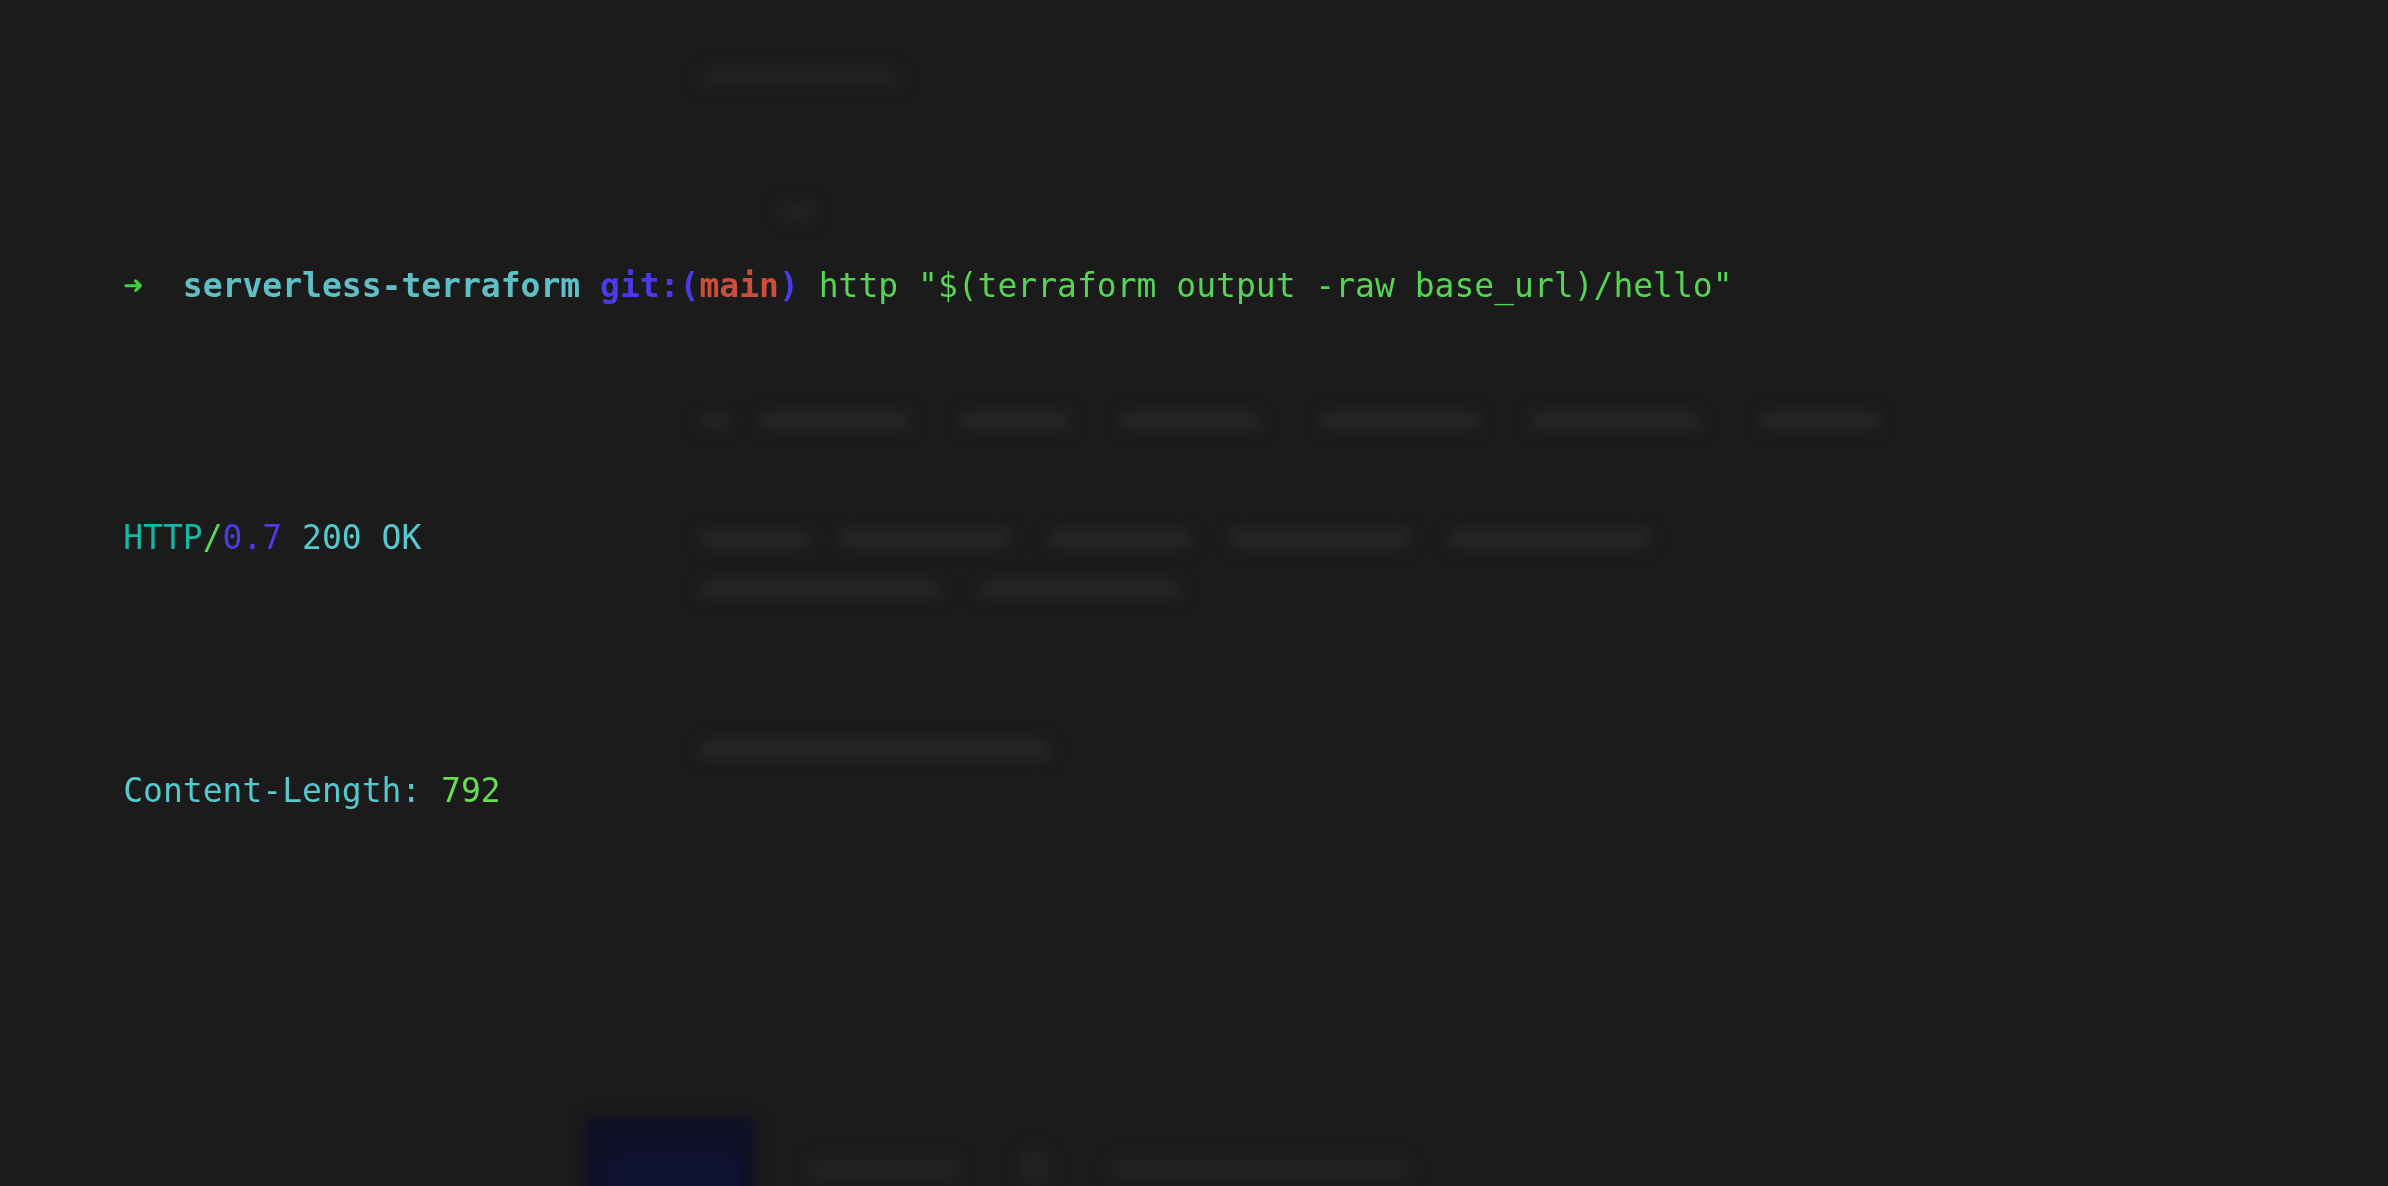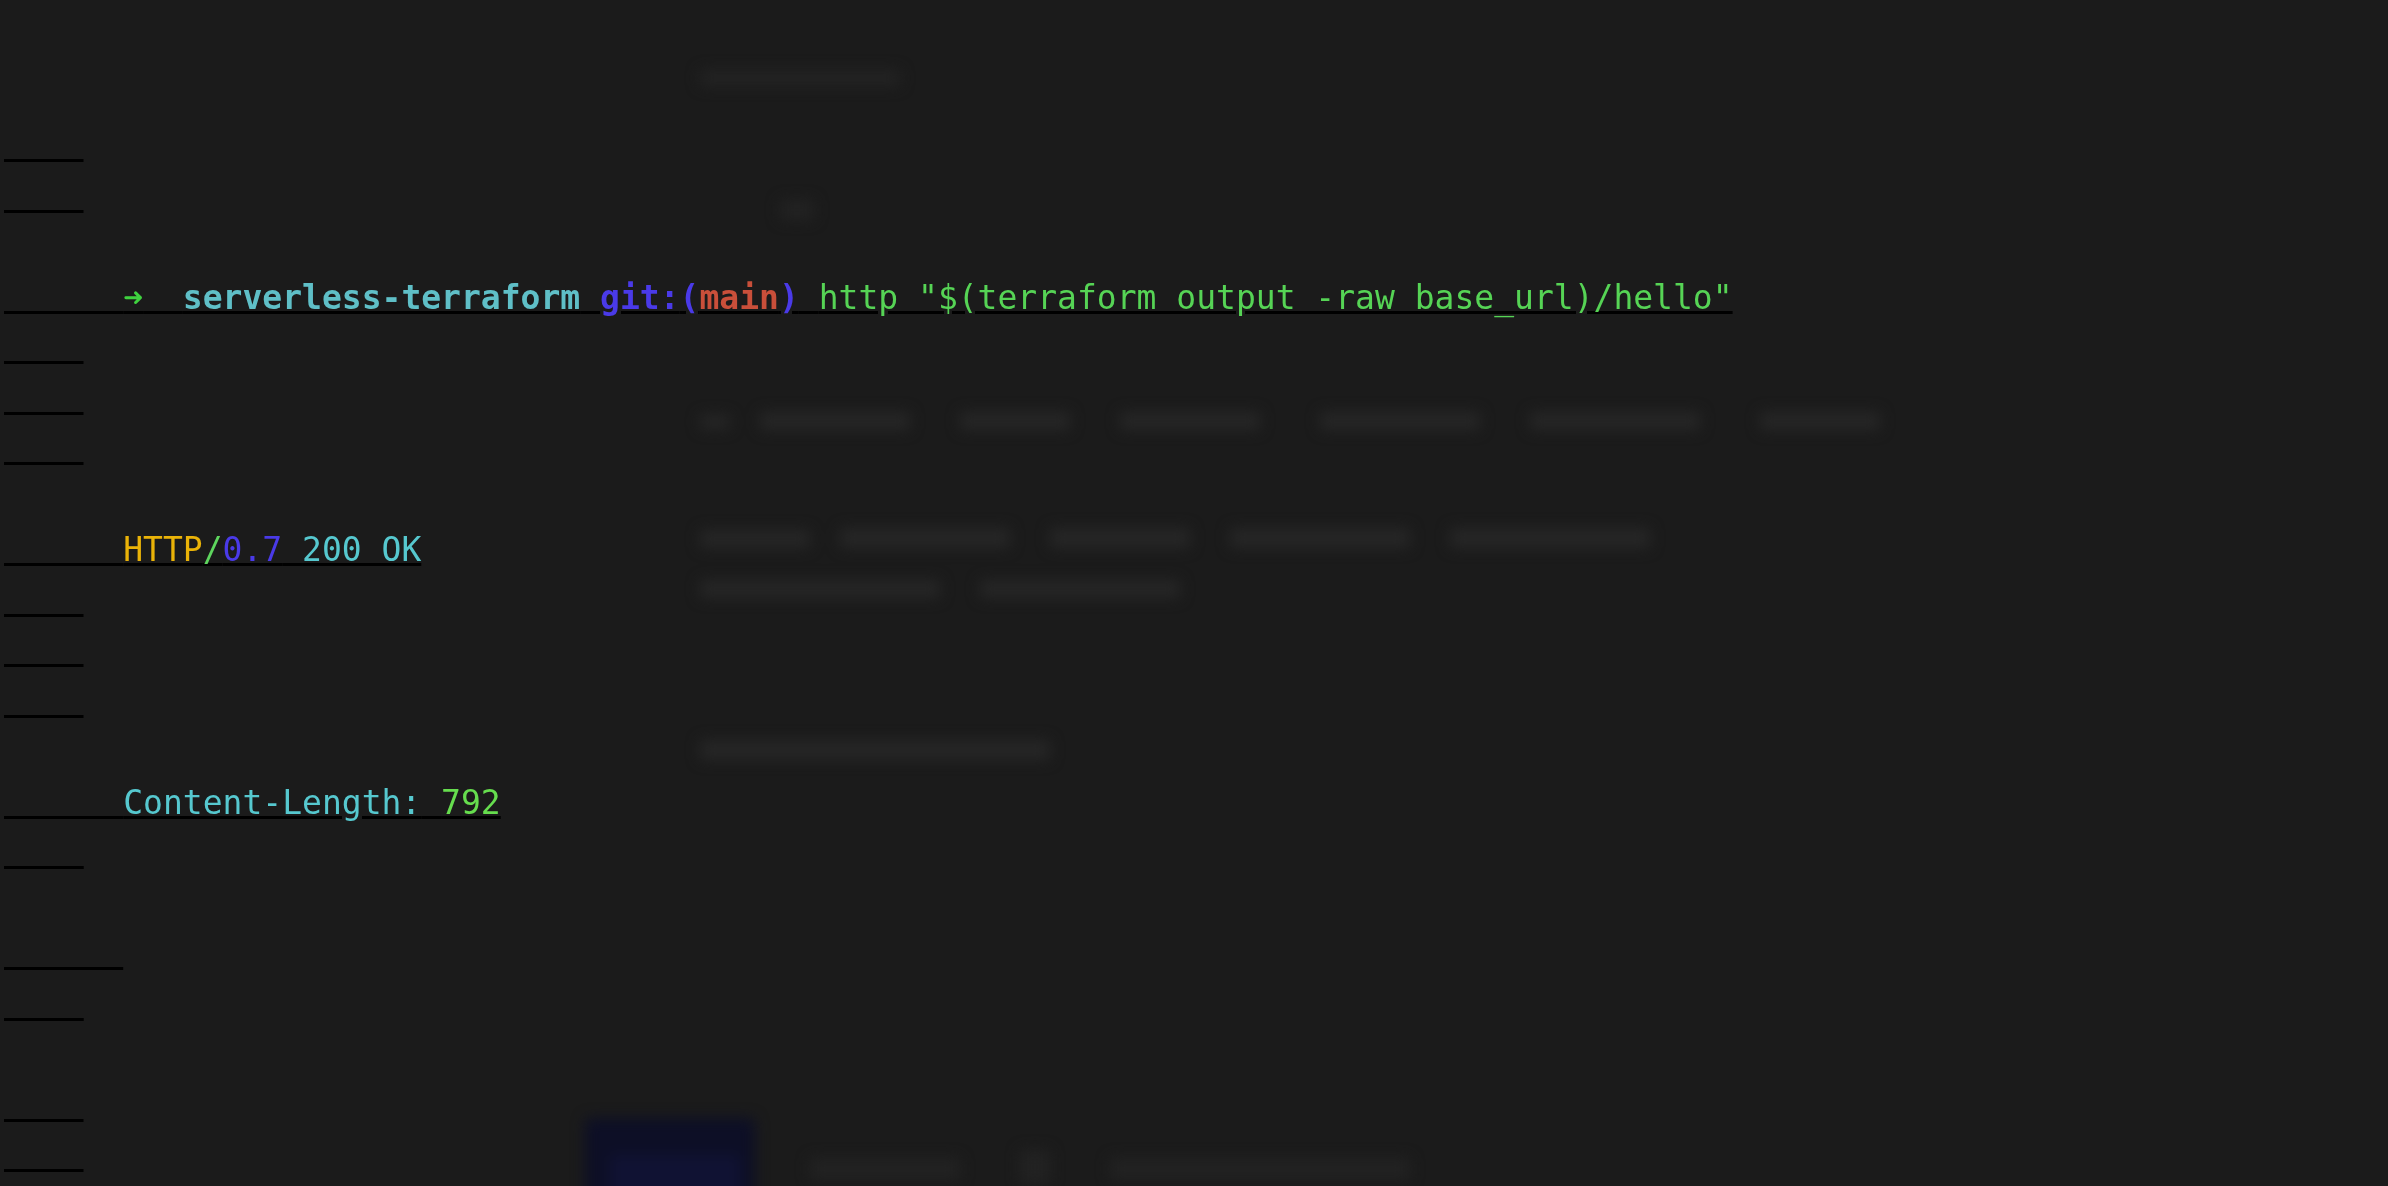--- a/index.html
+++ b/index.html
@@ -32,35 +32,34 @@
     border-radius: 4px;
   }
   .bg-block.dim { background: #222222; }
   .bg-block.navy { background: #0d0f26; border-radius: 6px; }
   .bg-block.navy-btn { background: #101233; border-radius: 5px; }
   .bg-block.soft { background: #232323; }
 
   #screen {
     position: absolute;
     inset: 0;
-    padding: 20px 0 0 4px;
+    padding: 8px 0 0 4px;
     box-sizing: border-box;
     white-space: pre;
-    text-decoration: underline;
   }
   .line {
     height: 50.5px;
     white-space: pre;
   }
   .arrow      { color: #3fd23f; }
   .dir        { color: #5fbfc7; font-weight: bold; }
   .git        { color: #4a3ae8; font-weight: bold; }
   .branch     { color: #c94f3a; font-weight: bold; }
   .cmd        { color: #56d455; }
-  .proto      { color: #eab308; }
+  .proto      { color: #14b8a6; }
   .slash      { color: #5ed65e; }
   .ver        { color: #4a3ae8; }
   .status     { color: #56c8cf; margin-top: 8px; }
   .hdrname    { color: #56c8cf; }
   .hdrval     { color: #66dd4e; }
 </style>
 </head>
 <body>
 
 <div id="terminal">

